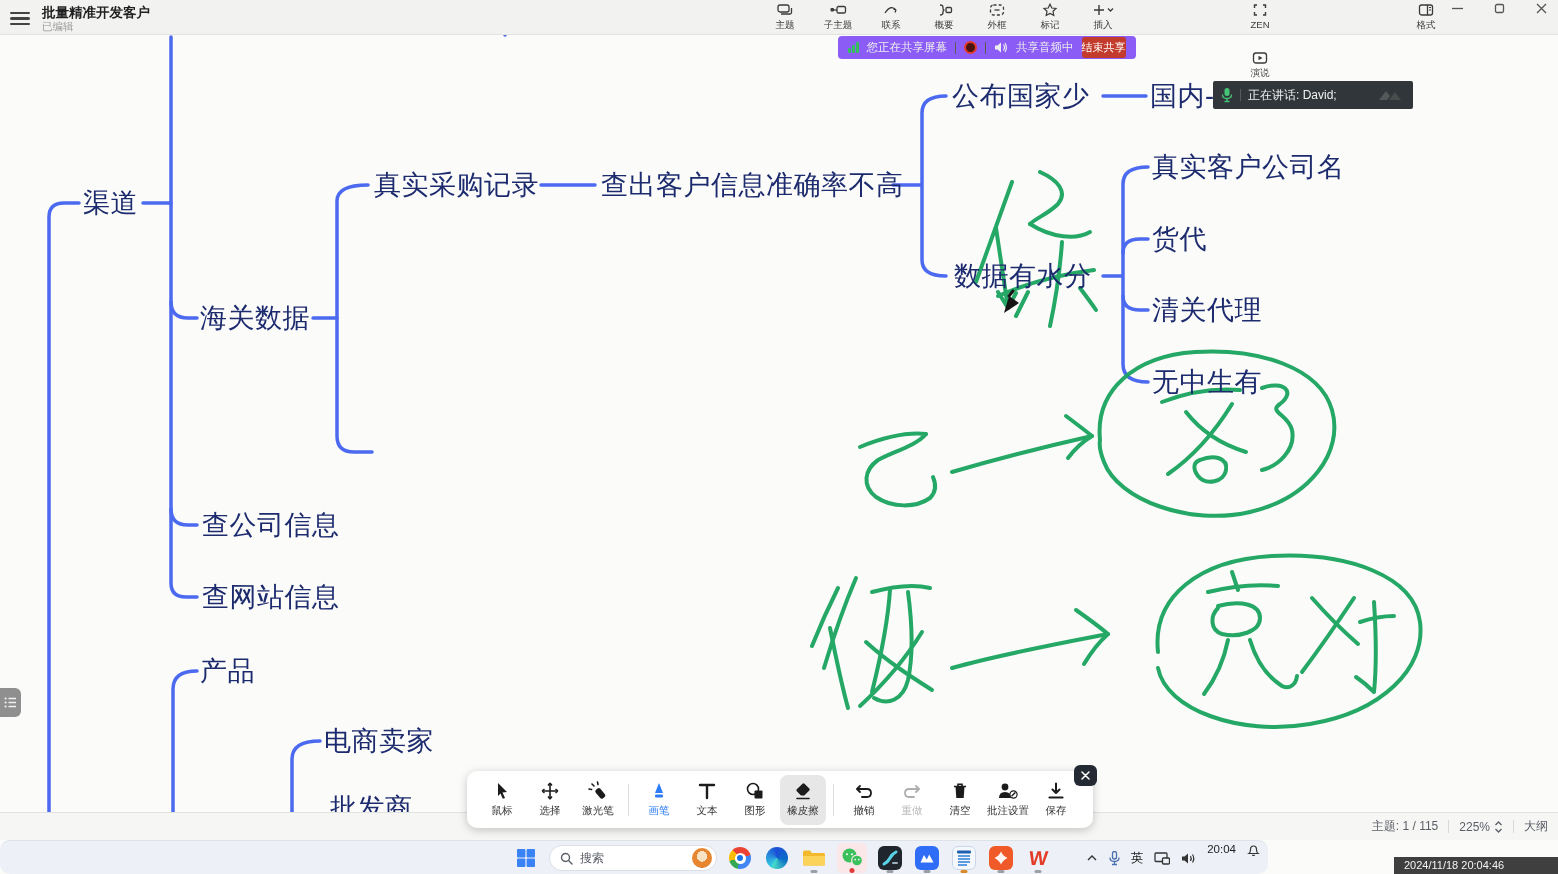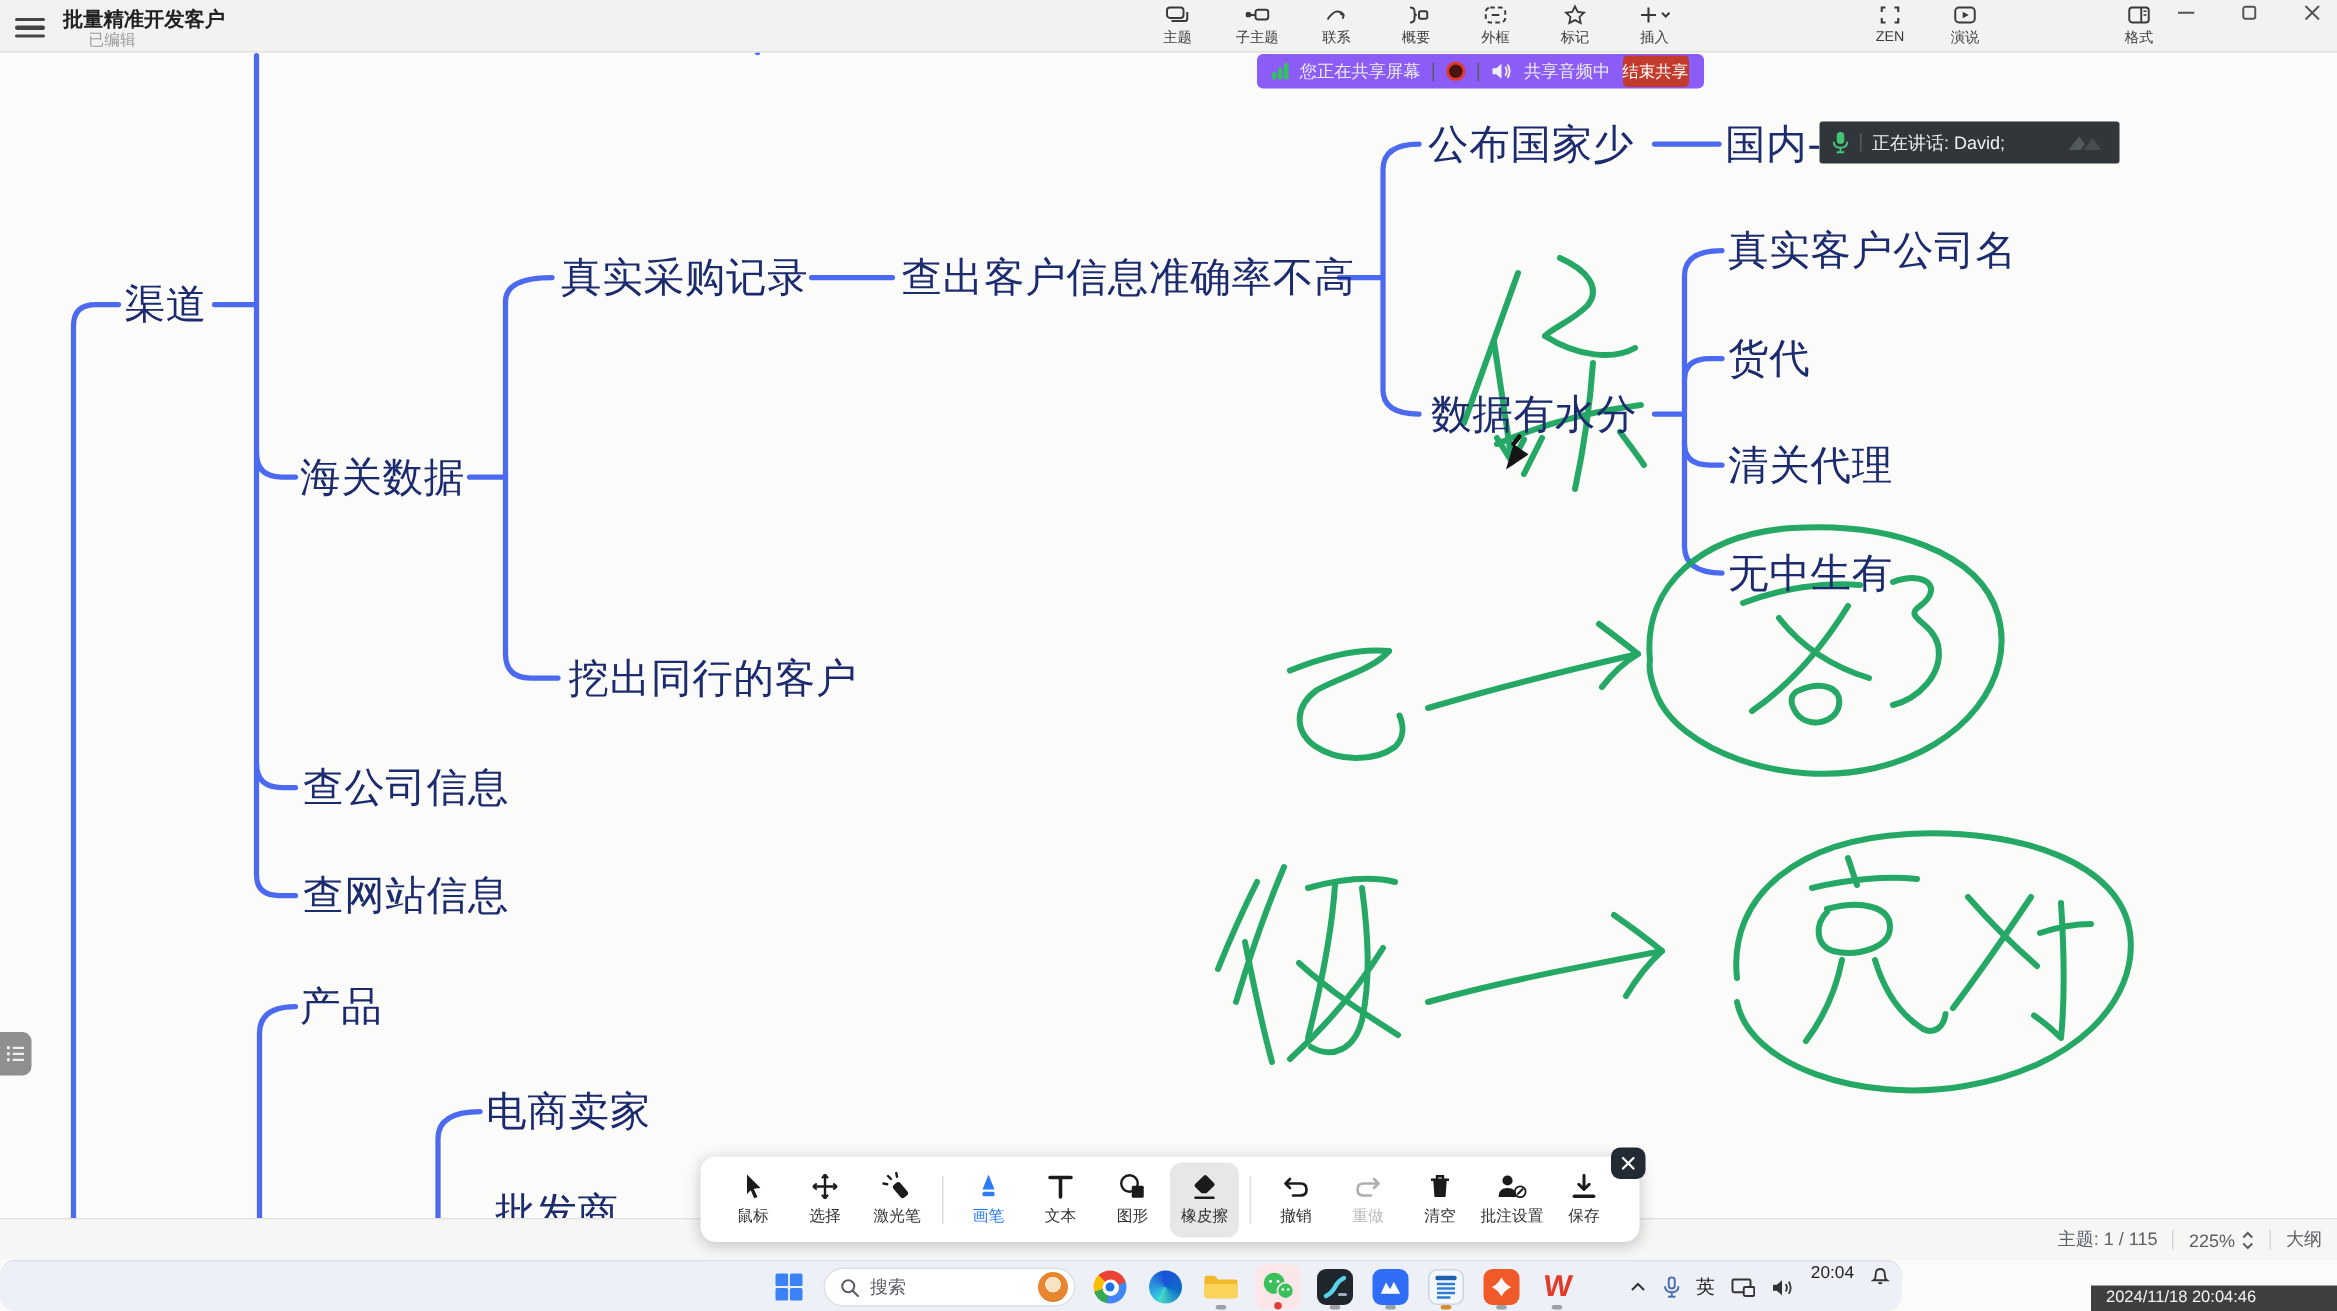--- a/index.html
+++ b/index.html
@@ -8,26 +8,26 @@
   }
   *{margin:0;padding:0;box-sizing:border-box;}
   html,body{width:1558px;height:874px;overflow:hidden;font-family:"Liberation Sans",sans-serif;}
   .stage{position:relative;width:1558px;height:874px;background:#fbfbf9;overflow:hidden;}
 
   
   .titlebar{position:absolute;left:0;top:0;width:1558px;height:35px;background:#f2f2f0;border-bottom:1px solid #e2e2df;z-index:50;}
   .hamburger{position:absolute;left:10px;top:9px;width:20px;height:16px;cursor:pointer;}
   .hamburger i{display:block;height:2.4px;background:#444;margin:3px 0;border-radius:2px;}
   .doc-title{position:absolute;left:42px;top:4px;font-size:13.5px;font-weight:bold;color:#222;}
-  .doc-subtitle{position:absolute;left:42px;top:20px;font-size:10.5px;color:#9a9a98;margin-left:17px;}
+  .doc-subtitle{position:absolute;left:42px;top:20px;font-size:10.5px;color:#9a9a98;}
   .tb-group{position:absolute;left:763px;top:2px;display:flex;gap:9px;}
   .tb-item{width:44px;display:flex;flex-direction:column;align-items:center;gap:1px;cursor:pointer;}
   .tb-item svg{display:block;}
   .tb-label{font-size:9.5px;color:#3c3c3c;white-space:nowrap;}
-  .tb-right1{position:absolute;left:1238px;top:2px;display:flex;gap:6px;}
+  .tb-right1{position:absolute;left:1238px;top:2px;display:flex;gap:20px;flex-direction:column;}
   .tb-format{position:absolute;left:1404px;top:2px;}
   .win-controls{position:absolute;right:6px;top:0;display:flex;gap:20px;z-index:60;}
   .win-btn{width:22px;height:16px;display:flex;align-items:center;justify-content:center;cursor:pointer;}
 
   
   .canvas-svg{position:absolute;left:0;top:0;z-index:5;}
   .mm-node{position:absolute;transform:translateY(-50%);font-size:27px;font-weight:500;color:var(--node-text);letter-spacing:.5px;white-space:nowrap;z-index:6;cursor:pointer;}
   .mm-node.boxed{border:2.5px solid #a0a6ad;border-radius:9px;background:#fdfdfc;padding:13px 17px;}
   .cursor-pen{position:absolute;z-index:40;}
 
@@ -168,21 +168,20 @@
   <span class="mm-node" style="left:200px;top:318px">海关数据</span>
   <span class="mm-node" style="left:601px;top:185px">查出客户信息准确率不高</span>
   <span class="mm-node" style="left:374px;top:185px">真实采购记录</span>
   <span class="mm-node" style="left:952px;top:96px">公布国家少</span>
   <span class="mm-node" style="left:1150px;top:96px">国内-</span>
   <span class="mm-node" style="left:954px;top:276px">数据有水分</span>
   <span class="mm-node" style="left:1152px;top:167px">真实客户公司名</span>
   <span class="mm-node" style="left:1152px;top:239px">货代</span>
   <span class="mm-node" style="left:1152px;top:310px">清关代理</span>
   <span class="mm-node" style="left:1152px;top:382px">无中生有</span>
-  <span class="mm-node" style="left:379px;top:452px">挖出同行的客户</span>
   <span class="mm-node" style="left:202px;top:525px">查公司信息</span>
   <span class="mm-node" style="left:202px;top:597px">查网站信息</span>
   <span class="mm-node" style="left:200px;top:671px">产品</span>
   <span class="mm-node" style="left:324px;top:741px">电商卖家</span>
   <span class="mm-node" style="left:330px;top:808px">批发商</span>
 
   <svg class="cursor-pen" style="left:998px;top:288px" width="26" height="28">
     <path d="M6,25 L11,8 L21,15 Z" fill="#151515"></path>
     <path d="M11,8 L15,3" stroke="#151515" stroke-width="3" stroke-linecap="round"></path>
   </svg>

